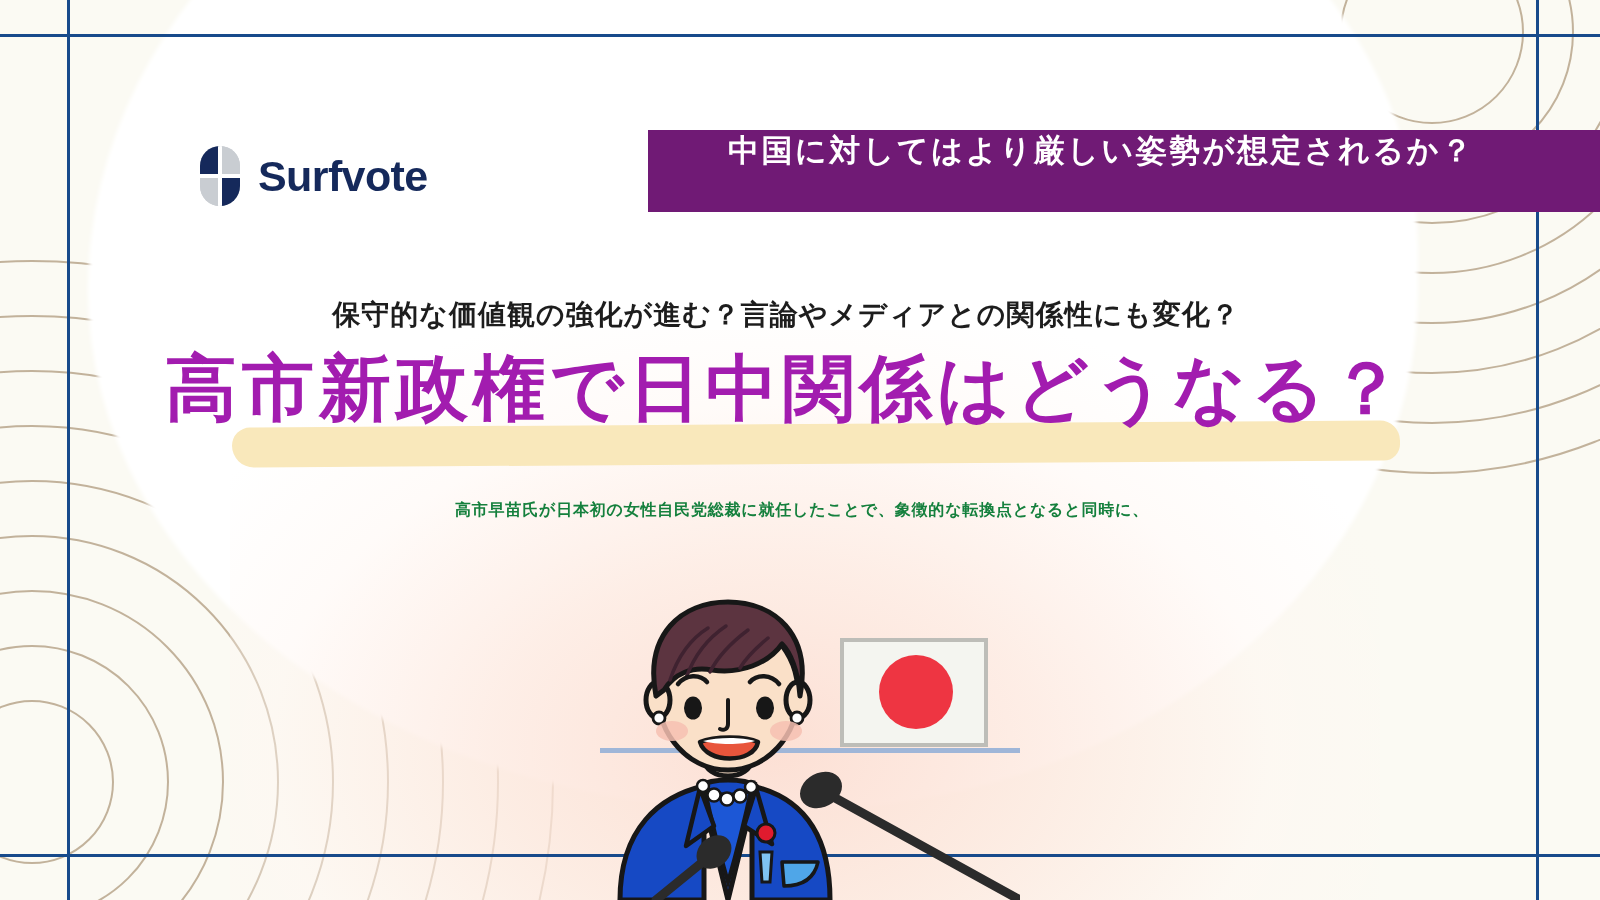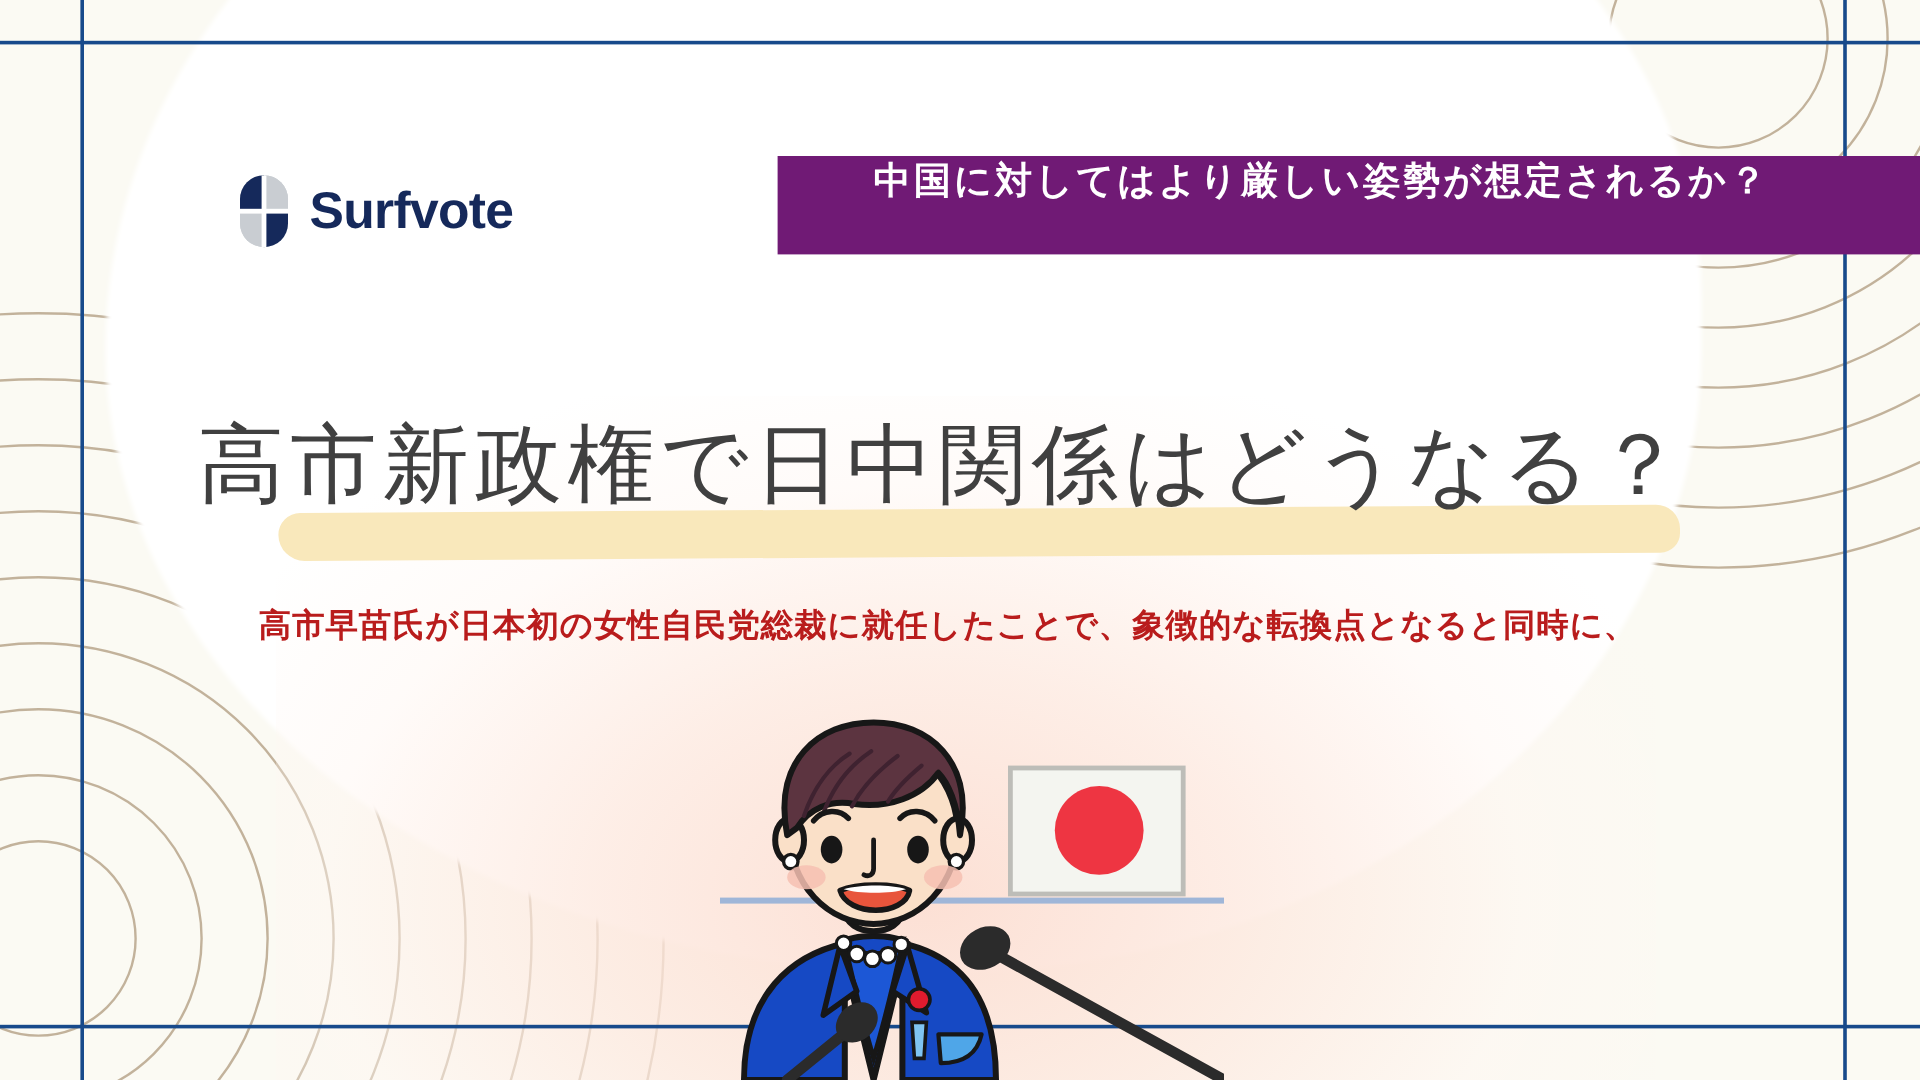--- a/index.html
+++ b/index.html
@@ -62,26 +62,26 @@
     position:absolute;left:0;top:296px;width:1572px;text-align:center;
     font-size:28px;font-weight:bold;color:#1D1D1D;letter-spacing:1px;
   }
   .headline-wrap{position:absolute;left:0;top:352px;width:1572px;text-align:center;}
   .hl-highlight{
     position:absolute;left:232px;top:72px;width:1168px;height:40px;
     background:#F9E8BB;border-radius:20px 22px 18px 24px;
     transform:rotate(-.35deg);
   }
   .headline{
-    position:relative;font-size:72px;font-weight:normal;color:#404040;
+    position:relative;font-size:72px;font-weight:bold;color:#a21caf;
     letter-spacing:5px;line-height:1;
   }
   .body-copy{
-    position:absolute;left:4px;top:494px;width:1572px;text-align:center;
-    font-size:27px;font-weight:bold;color:#b91c1c;letter-spacing:.8px;line-height:2.0;
+    position:absolute;left:16px;top:494px;width:1572px;text-align:center;
+    font-size:16px;font-weight:bold;color:#15803d;letter-spacing:.8px;line-height:2.0;
   }
   .body-copy div{white-space:nowrap;}
 
   
   .illo{position:absolute;left:600px;top:590px;width:420px;height:310px;}
   .illo svg{display:block;}
 </style>
 </head>
 <body>
 
@@ -129,20 +129,21 @@
       <div class="logo-gap-v"></div>
         <div class="logo-gap-h"></div>
     </div>
     <div class="logo-text">Surfvote</div>
   </div>
 
   <div class="banner">
     <div class="banner-text">中国に対してはより厳しい姿勢が想定されるか？</div>
   </div>
 
+  <div class="kicker">保守的な価値観の強化が進む？言論やメディアとの関係性にも変化？</div>
 
   <div class="headline-wrap">
     <div class="hl-highlight"></div>
     <div class="headline">高市新政権で日中関係はどうなる？</div>
   </div>
 
   <div class="body-copy">
     <div>高市早苗氏が日本初の女性自民党総裁に就任したことで、象徴的な転換点となると同時に、</div>
   </div>
 

